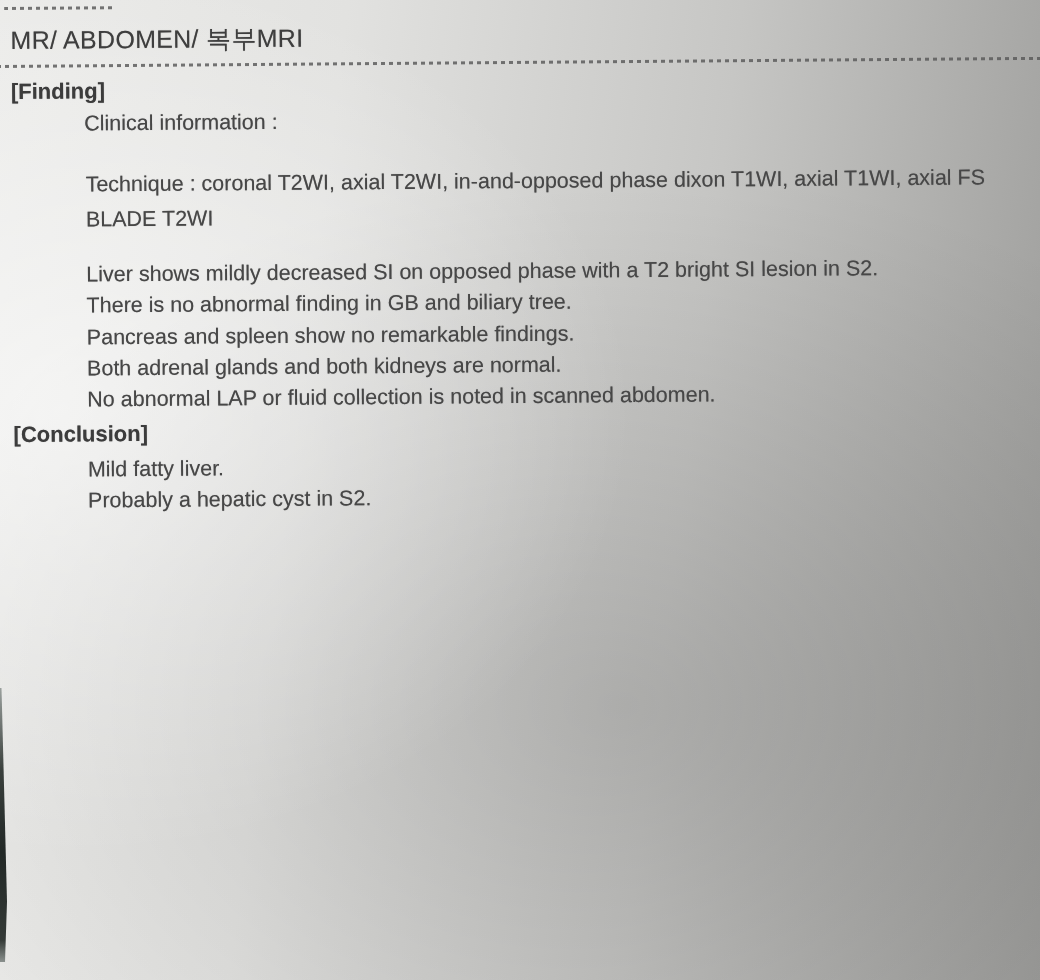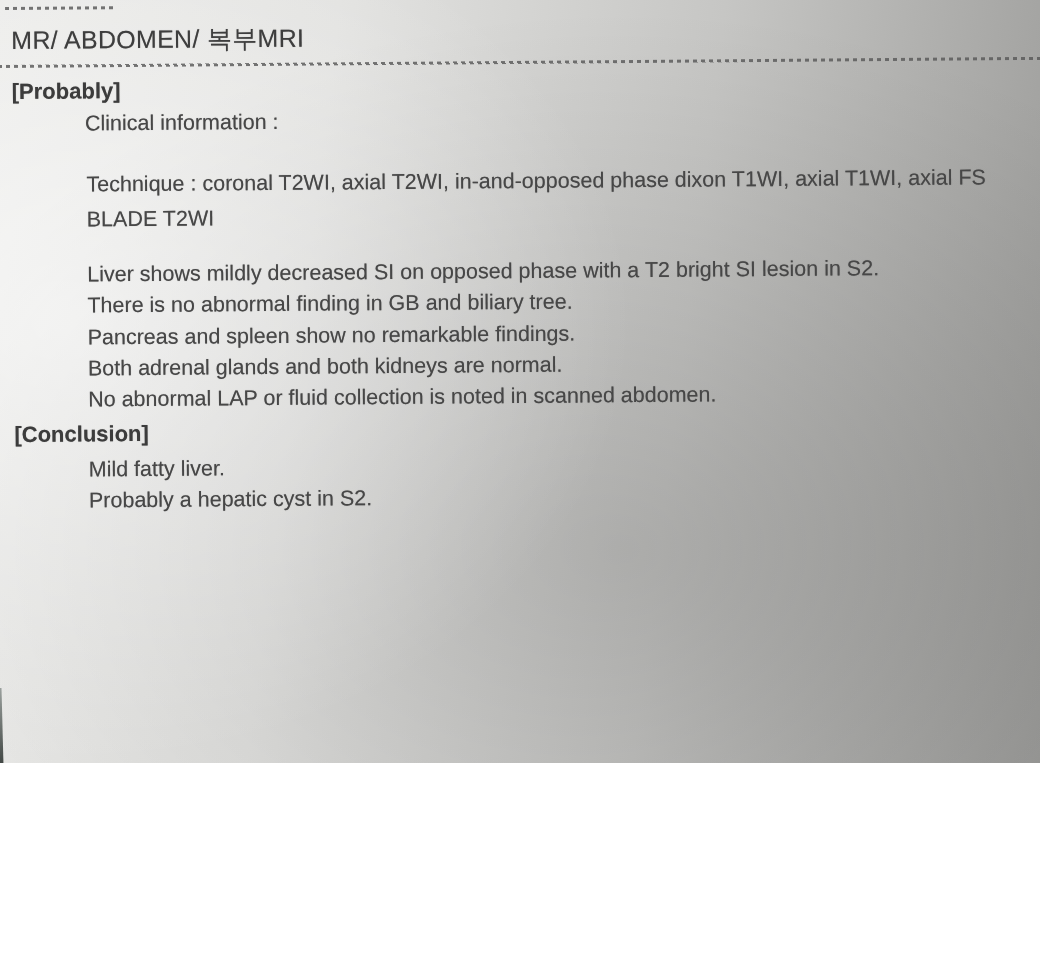--- a/index.html
+++ b/index.html
@@ -1,18 +1,18 @@
 <!DOCTYPE html>
 <html><head>
 <meta charset="utf-8">
 <style>
   html,body{margin:0;padding:0;}
   .photo{
     position:relative;
-    width:1040px;height:763px;
+    width:1040px;height:980px;
     overflow:hidden;
     font-family:"Liberation Sans","DejaVu Sans",sans-serif;
     
     background:
       radial-gradient(ellipse 920px 720px at 6% 42%, rgba(255,255,255,0.55), rgba(255,255,255,0) 62%),
       radial-gradient(ellipse 1150px 820px at 60% 72%, rgba(0,0,0,0.14), rgba(0,0,0,0) 66%),
       linear-gradient(97deg, #ebebe9 0%, #e2e2e0 30%, #c6c6c4 64%, #9b9b99 100%);
   }
   .content{
     position:absolute;inset:0;
@@ -67,21 +67,21 @@
 
 <div class="photo">
   <div class="content">
 
     <div class="dashes" style="left:8px;top:3px;width:108px;"></div>
 
     <div class="page-title txt">MR/ ABDOMEN/ 복부MRI</div>
 
     <div class="dashes" style="left:0;top:61px;width:1045px;"></div>
 
-    <div class="section-heading txt" style="top:75px;">[Probably]</div>
+    <div class="section-heading txt" style="top:75px;">[Finding]</div>
 
     <div class="body-line txt" style="top:108px;">Clinical information :</div>
 
     <div class="para txt" style="top:164px;">Technique : coronal T2WI, axial T2WI, in-and-opposed phase dixon T1WI, axial T1WI, axial FS BLADE T2WI</div>
 
     <div class="obs-list">
       <div class="txt">Liver shows mildly decreased SI on opposed phase with a T2 bright SI lesion in S2.</div>
       <div class="txt">There is no abnormal finding in GB and biliary tree.</div>
       <div class="txt">Pancreas and spleen show no remarkable findings.</div>
       <div class="txt">Both adrenal glands and both kidneys are normal.</div>

